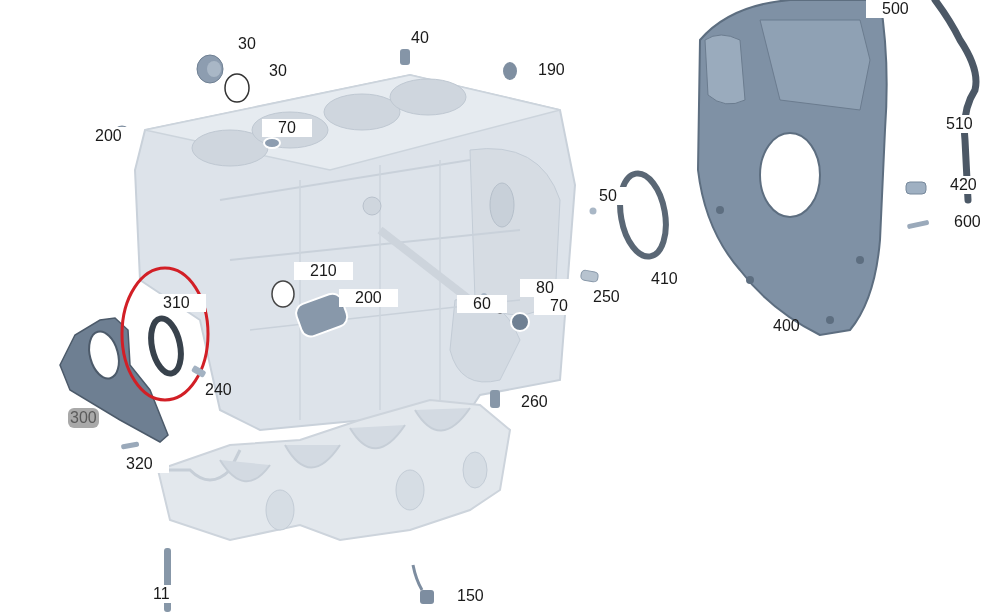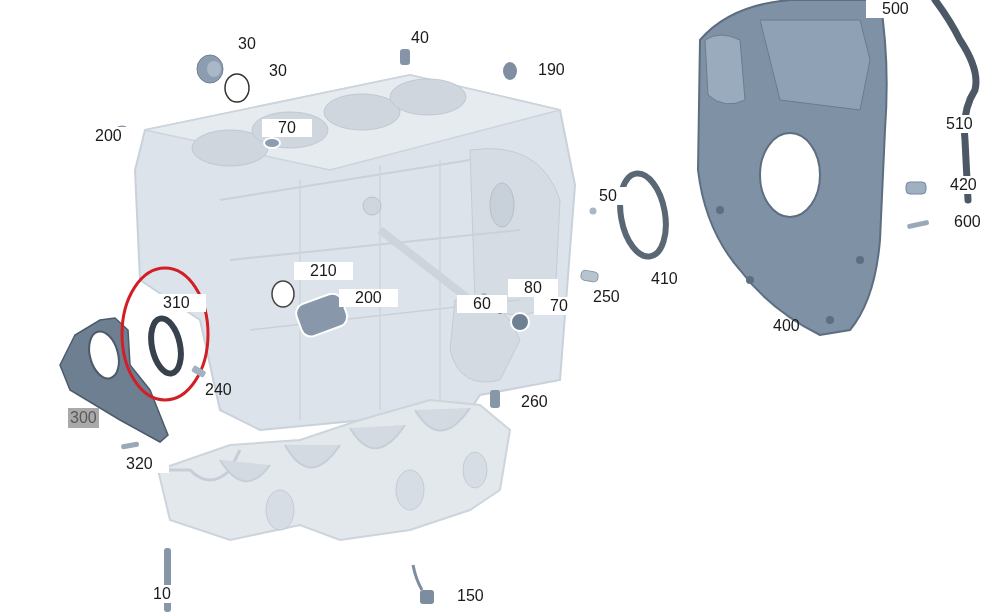--- a/index.html
+++ b/index.html
@@ -1,20 +1,20 @@
 <!DOCTYPE html>
 <html><head>
 <meta charset="utf-8">
 <style>
   html,body{margin:0;padding:0;background:#ffffff;}
   body{width:1006px;height:612px;position:relative;overflow:hidden;font-family:"Liberation Sans",sans-serif;}
   #diagram{position:absolute;left:0;top:0;width:1006px;height:612px;}
   .lbl{position:absolute;font-size:16px;color:#1a1a1a;line-height:18px;background:#fff;padding:0 16px;white-space:nowrap;}
   .lbl.plain{background:transparent;}
-  .lbl.hl{background:#a9a9a9;color:#5a5a5a;padding:1px 2px;}
+  .lbl.hl{background:#a9a9a9;color:#5a5a5a;padding:1px 2px;border-radius:6px;}
 </style>
 </head>
 <body>
 
 <div id="diagram">
 <svg width="1006" height="612" viewBox="0 0 1006 612" xmlns="http://www.w3.org/2000/svg" style="position:absolute;left:0;top:0">
 
   <g>
     <polygon points="145,130 410,75 560,110 575,185 560,380 480,395 470,410 260,430 220,410 200,320 140,280 135,170" fill="#dde3ea" stroke="#c9d1da" stroke-width="2"></polygon>
     <polygon points="145,130 410,75 560,110 330,170" fill="#e6ebf0" stroke="#ccd4dc" stroke-width="1.5"></polygon>
@@ -104,26 +104,26 @@
 <span class="lbl" style="left:522px;top:61px">190</span>
 <span class="lbl" style="left:79px;top:127px">200</span>
 <span class="lbl" style="left:262px;top:119px">70</span>
 <span class="lbl" style="left:294px;top:262px">210</span>
 <span class="lbl" style="left:339px;top:289px">200</span>
 <span class="lbl" style="left:147px;top:294px">310</span>
 <span class="lbl plain" style="left:189px;top:381px">240</span>
 <span class="lbl hl" style="left:68px;top:408px">300</span>
 <span class="lbl" style="left:110px;top:455px">320</span>
 <span class="lbl" style="left:457px;top:295px">60</span>
-<span class="lbl" style="left:508px;top:279px">80</span>
+<span class="lbl" style="left:520px;top:279px">80</span>
 <span class="lbl" style="left:534px;top:297px">70</span>
 <span class="lbl" style="left:505px;top:393px">260</span>
 <span class="lbl" style="left:583px;top:187px">50</span>
 <span class="lbl" style="left:577px;top:288px">250</span>
 <span class="lbl" style="left:635px;top:270px">410</span>
 <span class="lbl plain" style="left:757px;top:317px">400</span>
 <span class="lbl" style="left:866px;top:0px">500</span>
 <span class="lbl" style="left:930px;top:115px">510</span>
 <span class="lbl" style="left:934px;top:176px">420</span>
 <span class="lbl" style="left:938px;top:213px">600</span>
-<span class="lbl" style="left:137px;top:585px">10</span>
+<span class="lbl" style="left:137px;top:585px">11</span>
 <span class="lbl" style="left:441px;top:587px">150</span>
 </div>
 
 </body></html>

